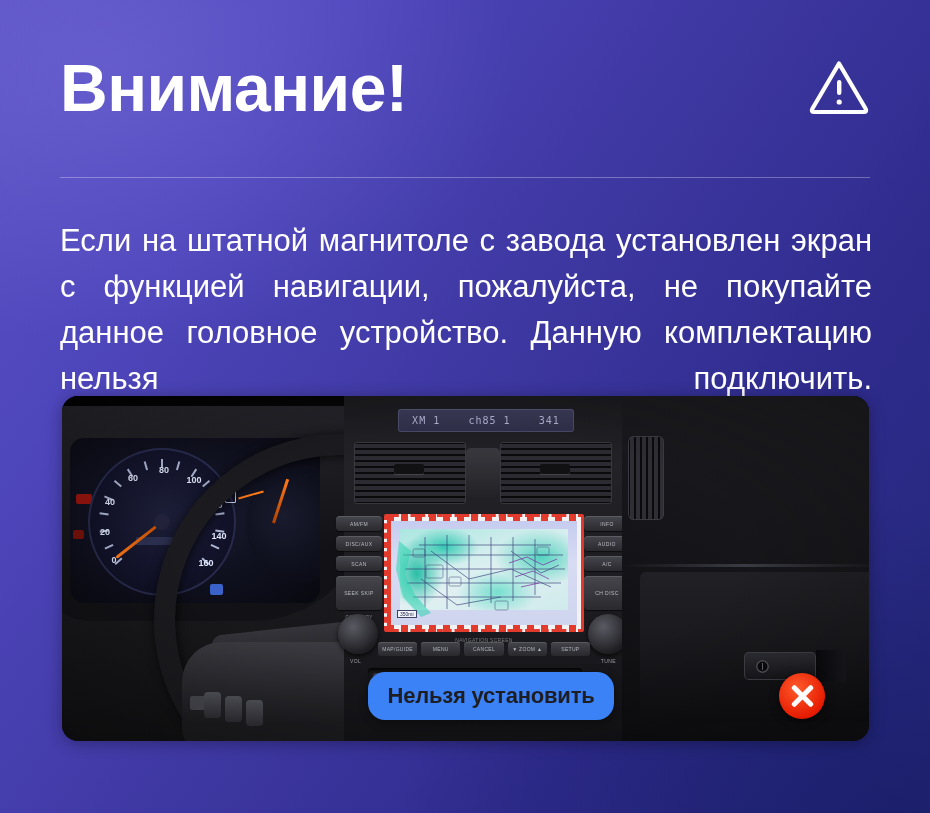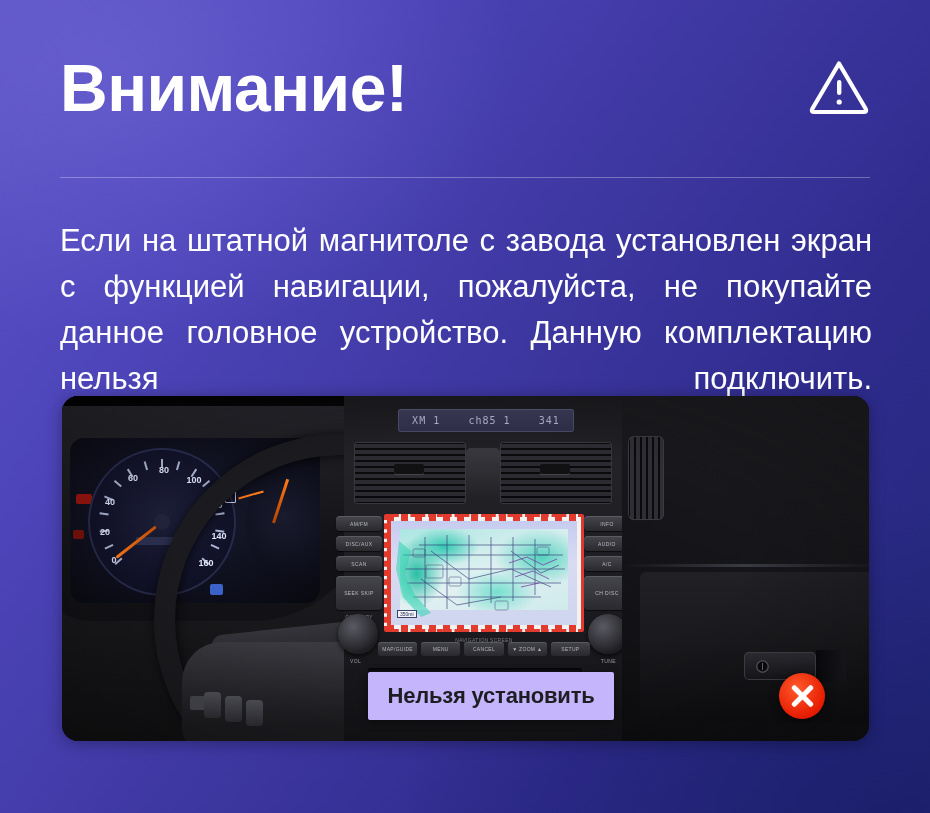--- a/index.html
+++ b/index.html
@@ -519,22 +519,22 @@
     width: 30px; height: 32px;
     background: linear-gradient(90deg, #0a0a0d, #191920);
     border-radius: 0 4px 4px 0;
   }
 
   
   .cta {
     position: absolute;
     left: 306px; top: 276px;
     width: 246px; height: 48px;
-    background: #c4b5fd;
-    border-radius: 2px;
+    background: #3b82f6;
+    border-radius: 17px;
     display: flex;
     align-items: center;
     justify-content: center;
     box-shadow: 0 2px 10px rgba(0,0,0,0.45);
   }
   .cta-label {
     color: #1e1e22;
     font-size: 22px;
     font-weight: 700;
     letter-spacing: -0.2px;

